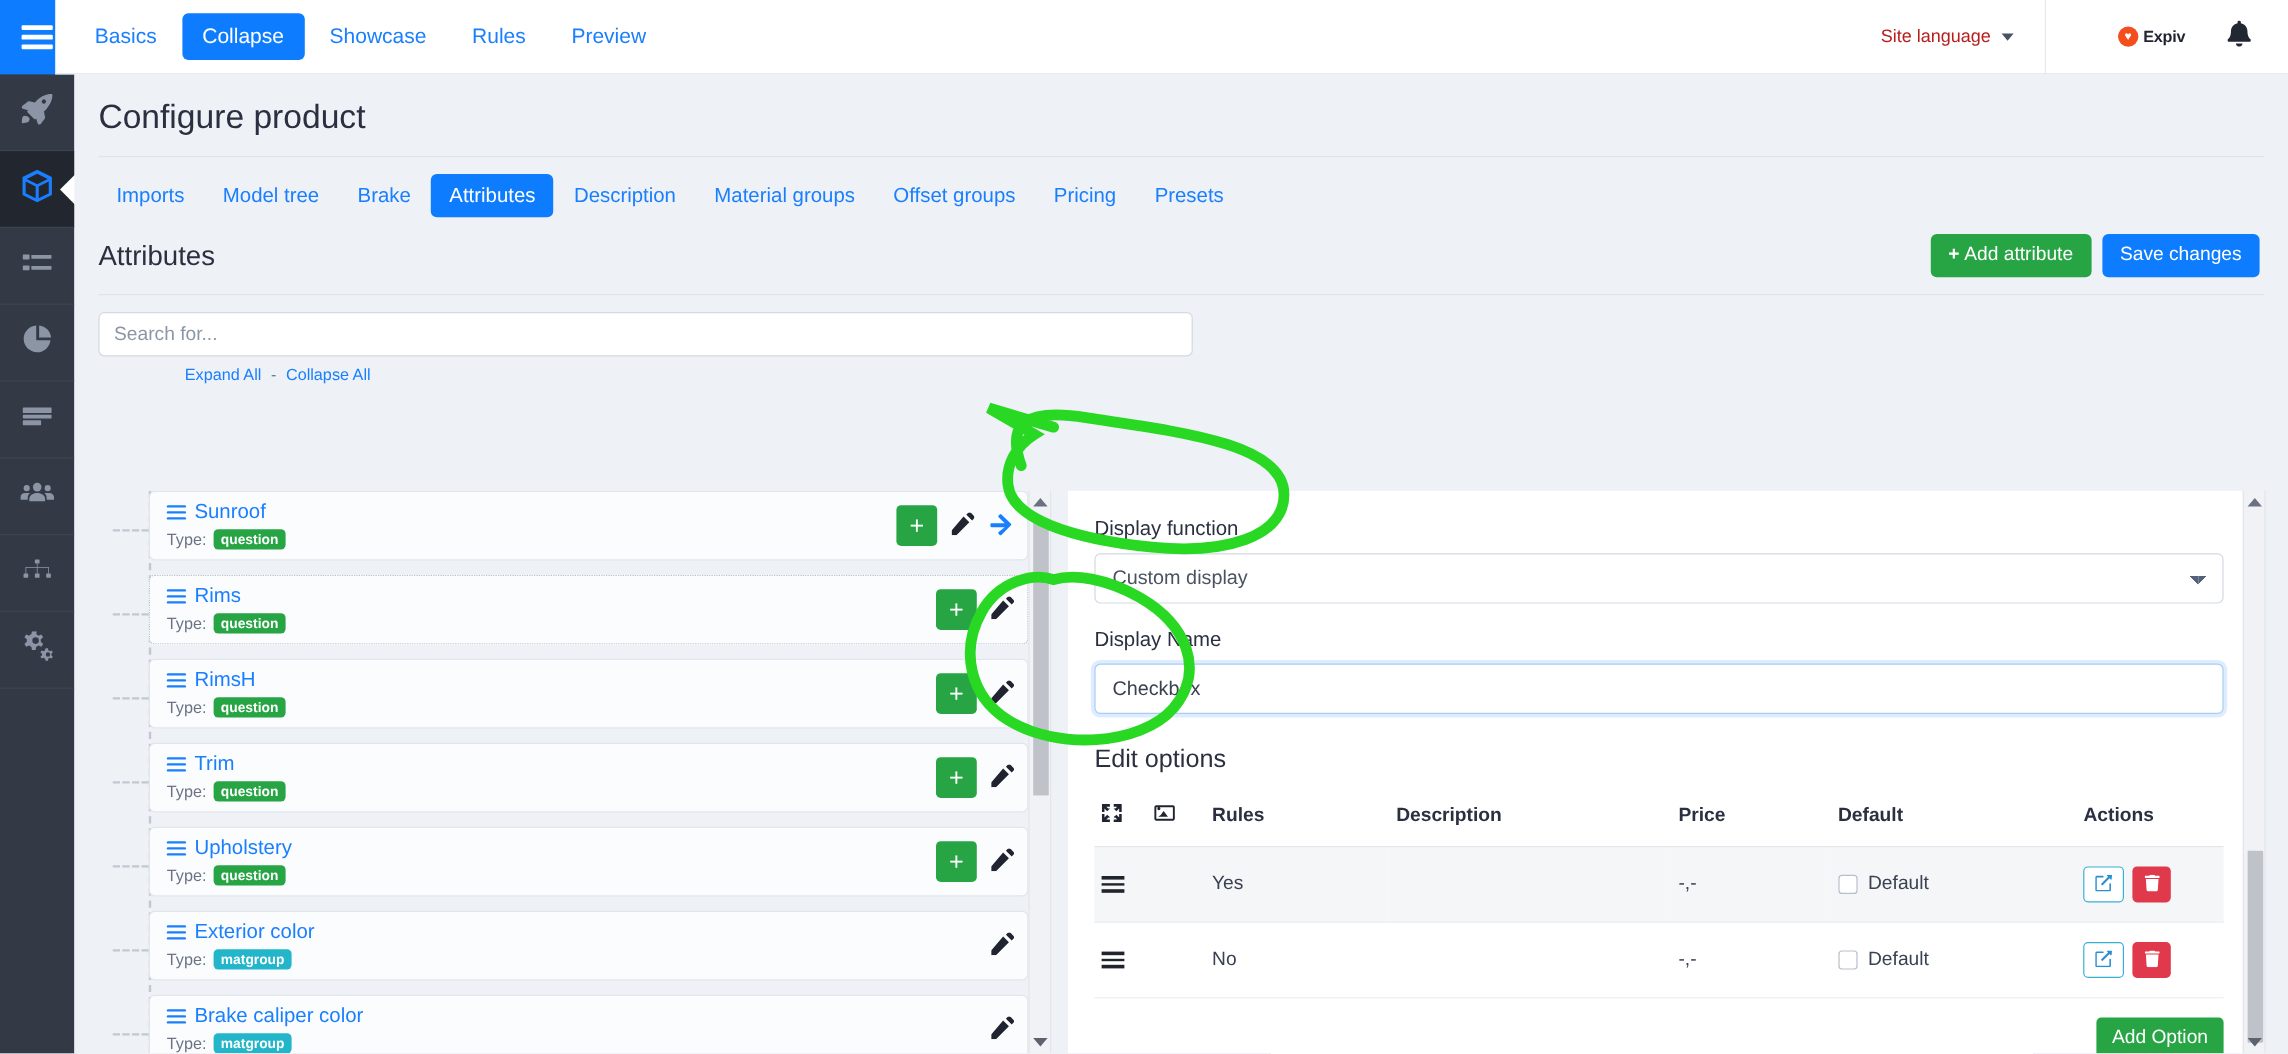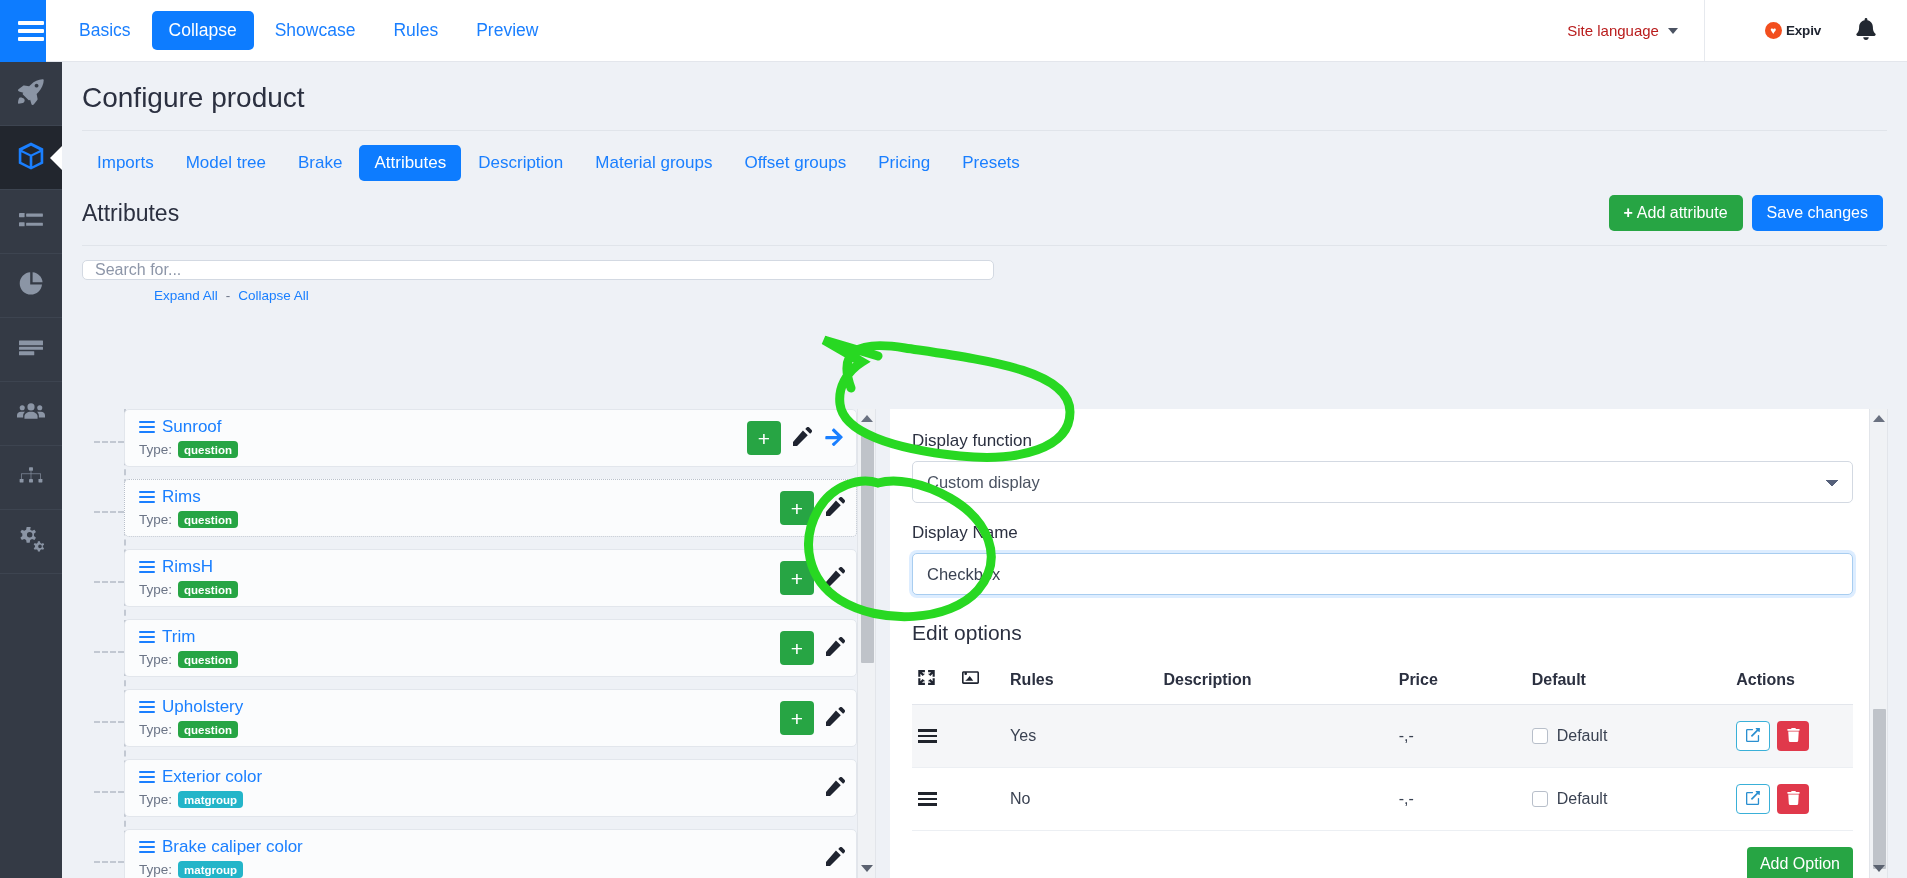--- a/index.html
+++ b/index.html
@@ -102,21 +102,21 @@
   .btn { border: none; border-radius: 5px; color: #fff; font-size: 16px;
          padding: 9px 15px; cursor: pointer; font-family: inherit; white-space: nowrap;}
   .btn-green { background: #27a544; }
   .btn-blue  { background: #0d7cff; }
   .btn-green .plus { font-weight: bold; margin-right: 4px; }
   .hr-sec { height: 1px; background: #e0e4ea; margin: 14px 20px 0 20px; }
 
   
   .search-wrap { padding: 14px 20px 0 20px; }
   .search-input {
-    width: 912px; height: 20px; border: 1px solid #d3d9e2; border-radius: 5px;
+    width: 912px; height: 37px; border: 1px solid #d3d9e2; border-radius: 5px;
     background: #fff; padding: 0 12px; font-size: 16px; color: #0f172a;
     font-family: inherit; outline: none;
   }
   .search-input::placeholder { color: #8d96a8; }
 
   .expand-row { padding: 8px 16px 0 92px; font-size: 13.5px; }
   .expand-row a { color: #1a7fff; text-decoration: none; }
   .expand-row .dash { color: #6b7486; margin: 0 8px; }
 
   

